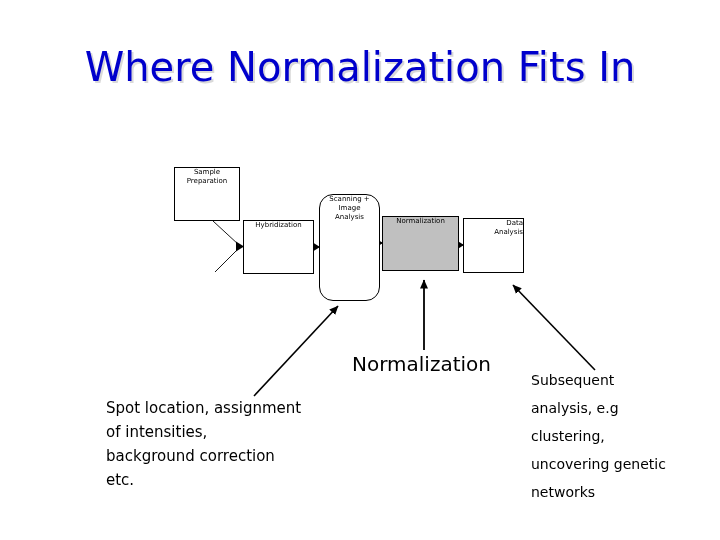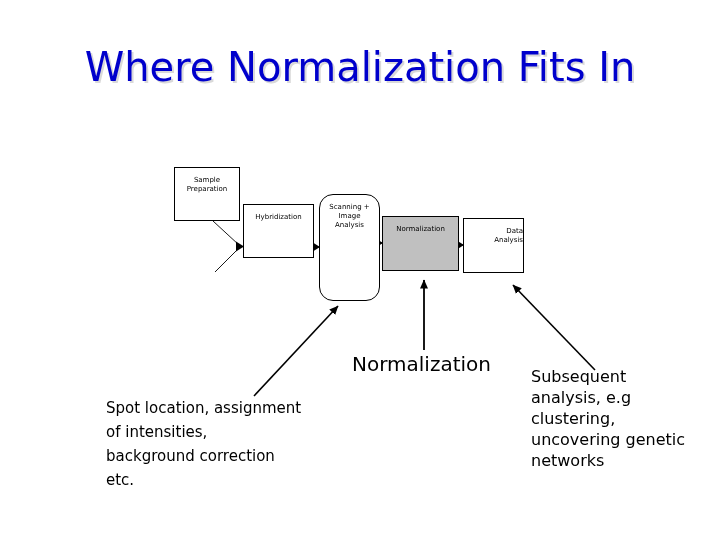--- a/index.html
+++ b/index.html
@@ -36,28 +36,28 @@
   .fbox {
     position: absolute;
     box-sizing: border-box;
     border: 1px solid #000000;
     background: #ffffff;
     font-family: "DejaVu Sans", sans-serif;
     font-size: 7px;
     line-height: 9px;
     color: #000000;
     text-align: center;
-    padding-top: 8px;
+    padding-top: 0;
     white-space: pre-line;
   }
   .fbox.shaded { background: #c0c0c0; }
 
   #box-sample      { left: 174px; top: 167px; width: 66px;  height: 54px; }
   #box-array       { left: 174px; top: 273px; width: 66px;  height: 51px; }
-  #box-hyb         { left: 243px; top: 204px; width: 71px;  height: 54px; }
+  #box-hyb         { left: 243px; top: 220px; width: 71px;  height: 54px; }
   #box-scan        { left: 319px; top: 194px; width: 61px;  height: 107px; border-radius: 14px; }
   #box-norm        { left: 382px; top: 216px; width: 77px;  height: 55px; }
   #box-data        { left: 463px; top: 218px; width: 61px;  height: 55px; text-align: right; }
 
   
   #connectors {
     position: absolute;
     left: 0; top: 0;
     width: 720px; height: 540px;
     pointer-events: none;
@@ -76,22 +76,22 @@
     line-height: 24px;
   }
   #cap-left {
     left: 106px; top: 396px;
     font-size: 15px;
     line-height: 24px;
   }
   #cap-right {
     left: 531px; top: 366px;
     width: 190px;
-    font-size: 16px;
-    line-height: 21px;
+    font-size: 14px;
+    line-height: 28px;
   }
 </style>
 </head>
 <body>
 
 <div id="slide">
 
   <div id="title">Where Normalization Fits In</div>
 
   <svg id="connectors" viewBox="0 0 720 540" xmlns="http://www.w3.org/2000/svg">

